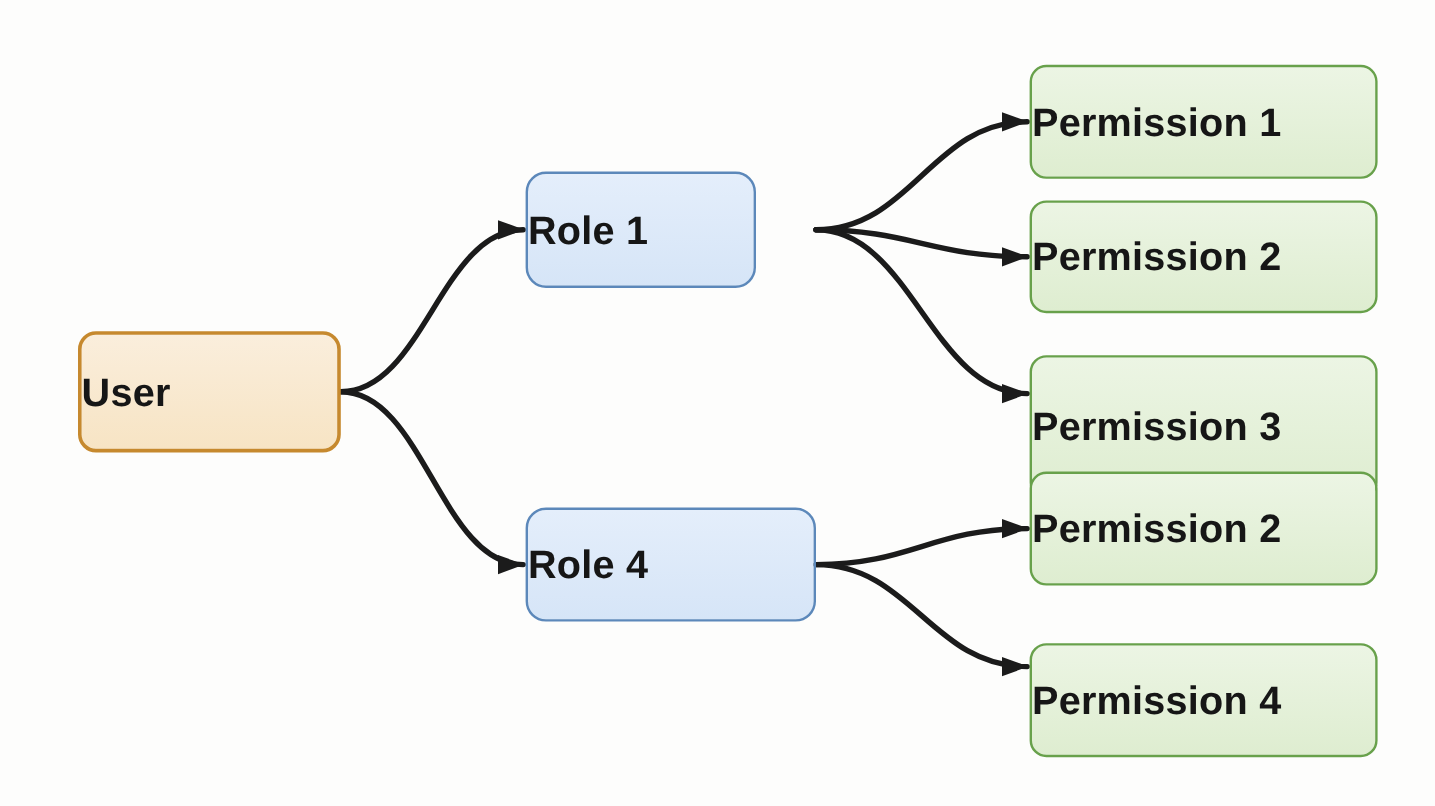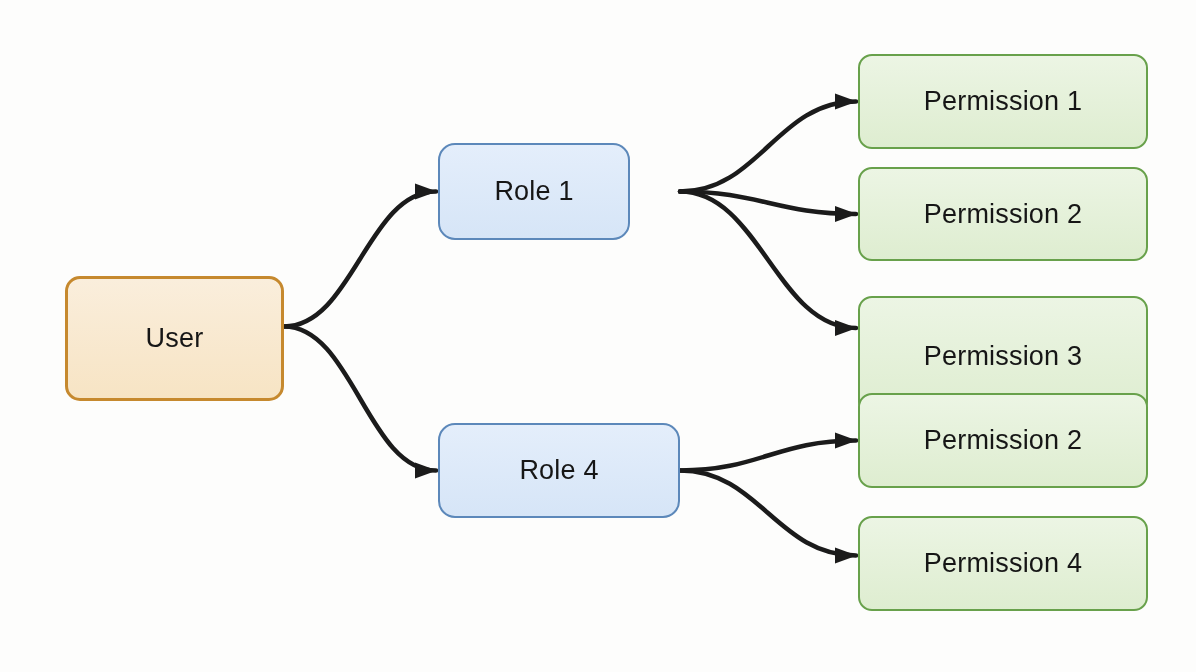--- a/index.html
+++ b/index.html
@@ -22,25 +22,25 @@
     width: 1196px;
     height: 672px;
   }
   #nodes .node {
     position: absolute;
     box-sizing: border-box;
     border-style: solid;
     border-width: 2.5px;
     display: flex;
     align-items: center;
-    justify-content: center;
     color: #161616;
-    font-size: 27px;
+    font-size: 33px;
     letter-spacing: 0.2px;
     white-space: nowrap;
+    font-weight: bold;
   }
   #nodes .node.user {
     border-width: 3px;
     border-radius: 15px;
   }
   #nodes .node.role {
     border-radius: 17px;
   }
   #nodes .node.permission {
     border-radius: 14px;
@@ -58,38 +58,38 @@
       </defs>
       <path d="M 284 326.5 C 352.4 326.5, 367.6 191.5, 436 191.5" fill="none" stroke="#1b1b1b" stroke-width="4.5" stroke-linecap="round" marker-end="url(#arrowhead)"></path>
       <path d="M 284 326.5 C 352.4 326.5, 367.6 470.5, 436 470.5" fill="none" stroke="#1b1b1b" stroke-width="4.5" stroke-linecap="round" marker-end="url(#arrowhead)"></path>
       <path d="M 680 191.5 C 759.2 191.5, 776.8 101.5, 856 101.5" fill="none" stroke="#1b1b1b" stroke-width="4.5" stroke-linecap="round" marker-end="url(#arrowhead)"></path>
       <path d="M 680 191.5 C 759.2 191.5, 776.8 214, 856 214" fill="none" stroke="#1b1b1b" stroke-width="4.5" stroke-linecap="round" marker-end="url(#arrowhead)"></path>
       <path d="M 680 191.5 C 759.2 191.5, 776.8 328, 856 328" fill="none" stroke="#1b1b1b" stroke-width="4.5" stroke-linecap="round" marker-end="url(#arrowhead)"></path>
       <path d="M 680 470.5 C 759.2 470.5, 776.8 440.5, 856 440.5" fill="none" stroke="#1b1b1b" stroke-width="4.5" stroke-linecap="round" marker-end="url(#arrowhead)"></path>
       <path d="M 680 470.5 C 759.2 470.5, 776.8 555.5, 856 555.5" fill="none" stroke="#1b1b1b" stroke-width="4.5" stroke-linecap="round" marker-end="url(#arrowhead)"></path>
     </svg>
   <div id="nodes">
-      <div class="node user" style="left: 65px; top: 276px; width: 219px; height: 125px; border-color: rgb(198, 137, 46); background: linear-gradient(rgb(250, 238, 220) 0%, rgb(247, 228, 196) 100%);">
+      <div class="node user" style="left: 65px; top: 276px; width: 219px; height: 101px; border-color: rgb(198, 137, 46); background: linear-gradient(rgb(250, 238, 220) 0%, rgb(247, 228, 196) 100%);">
         <span>User</span>
       </div>
       <div class="node role" style="left: 438px; top: 143px; width: 192px; height: 97px; border-color: rgb(92, 136, 186); background: linear-gradient(rgb(228, 238, 251) 0%, rgb(214, 229, 247) 100%);">
         <span>Role 1</span>
       </div>
       <div class="node role" style="left: 438px; top: 423px; width: 242px; height: 95px; border-color: rgb(92, 136, 186); background: linear-gradient(rgb(228, 238, 251) 0%, rgb(214, 229, 247) 100%);">
         <span>Role 4</span>
       </div>
       <div class="node permission" style="left: 858px; top: 54px; width: 290px; height: 95px; border-color: rgb(104, 161, 75); background: linear-gradient(rgb(236, 245, 228) 0%, rgb(222, 237, 208) 100%);">
         <span>Permission 1</span>
       </div>
       <div class="node permission" style="left: 858px; top: 167px; width: 290px; height: 94px; border-color: rgb(104, 161, 75); background: linear-gradient(rgb(236, 245, 228) 0%, rgb(222, 237, 208) 100%);">
         <span>Permission 2</span>
       </div>
       <div class="node permission" style="left: 858px; top: 296px; width: 290px; height: 120px; border-color: rgb(104, 161, 75); background: linear-gradient(rgb(236, 245, 228) 0%, rgb(222, 237, 208) 100%);">
         <span>Permission 3</span>
       </div>
       <div class="node permission" style="left: 858px; top: 393px; width: 290px; height: 95px; border-color: rgb(104, 161, 75); background: linear-gradient(rgb(236, 245, 228) 0%, rgb(222, 237, 208) 100%);">
         <span>Permission 2</span>
       </div>
-      <div class="node permission" style="left: 858px; top: 516px; width: 290px; height: 95px; border-color: rgb(104, 161, 75); background: linear-gradient(rgb(236, 245, 228) 0%, rgb(222, 237, 208) 100%);">
+      <div class="node permission" style="left: 858px; top: 536px; width: 290px; height: 95px; border-color: rgb(104, 161, 75); background: linear-gradient(rgb(236, 245, 228) 0%, rgb(222, 237, 208) 100%);">
         <span>Permission 4</span>
       </div>
     </div>
 </div>
 
 </body></html>

